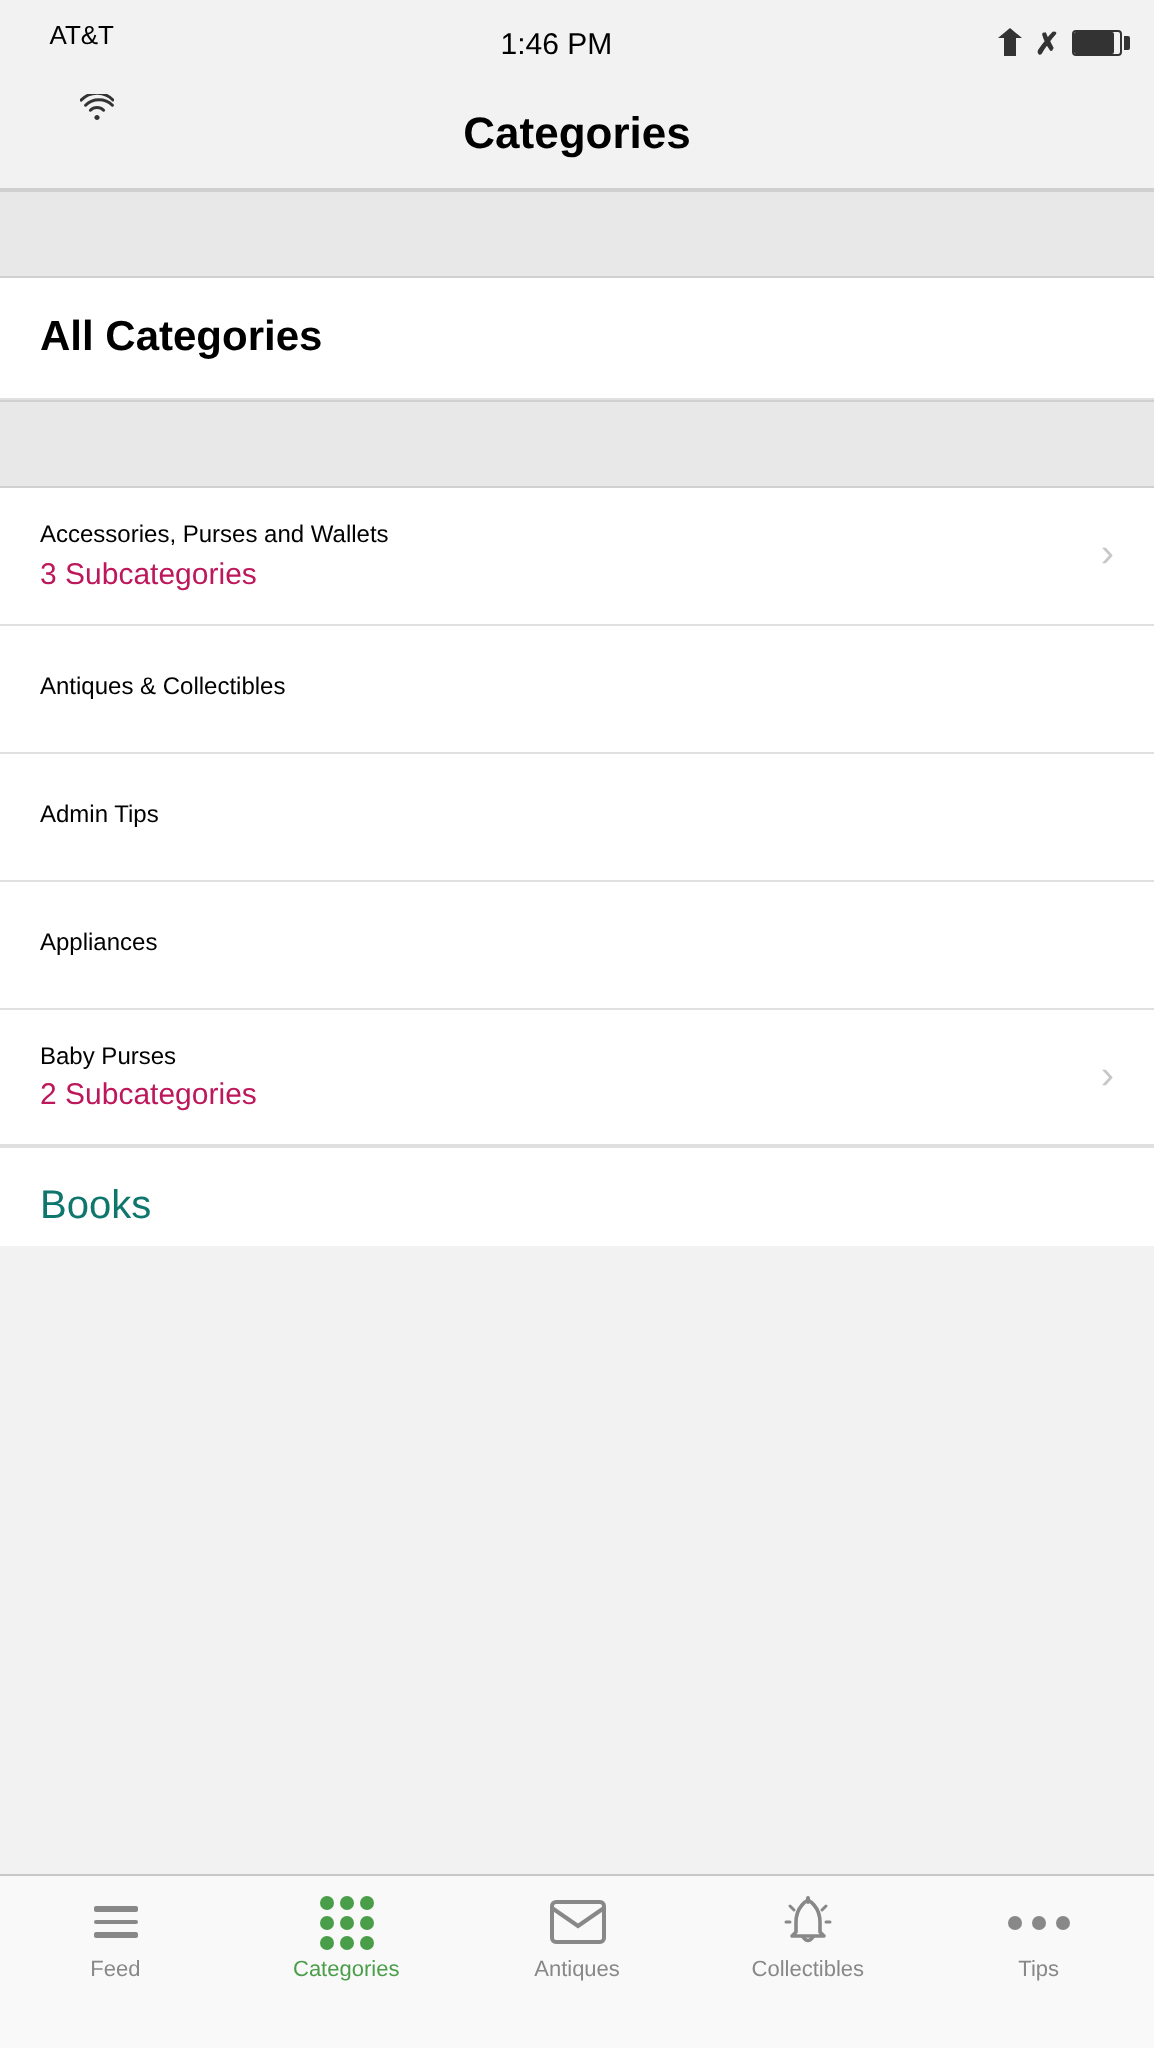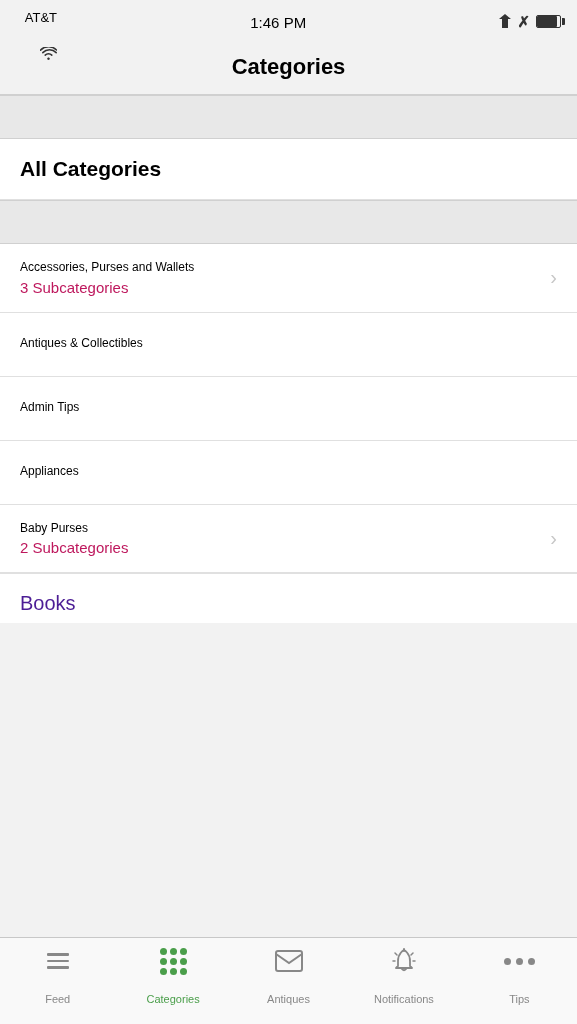--- a/index.html
+++ b/index.html
@@ -142,21 +142,21 @@
       border-top: 1px solid #c8c8c8;
       display: flex;
       align-items: flex-start;
       padding-top: 10px;
     }
     .tab-item {
       flex: 1;
       display: flex;
       flex-direction: column;
       align-items: center;
-      gap: 19px;
+      gap: 5px;
       cursor: pointer;
     }
     .tab-icon {
       width: 30px;
       height: 26px;
       display: flex;
       align-items: center;
       justify-content: center;
     }
     .tab-label {
@@ -195,21 +195,21 @@
     
     .main-content {
       padding-bottom: 87px;
     }
 
     
     .partial-item {
       background: #fff;
       padding: 18px 20px 0;
       font-size: 20px;
-      color: #4c1d95;
+      color: #0f766e;
       font-weight: 400;
       border-top: 1px solid #e0e0e0;
       overflow: hidden;
       height: 50px;
     }
   </style>
 </head>
 <body>
 
 <div class="status-bar">
@@ -349,21 +349,21 @@
         <path d="M13 2 C13 2 7 5 7 13 L7 18 L5 20 L21 20 L19 18 L19 13 C19 5 13 2 13 2Z" stroke="#888" stroke-width="1.8" fill="none" stroke-linejoin="round"></path>
         <line x1="13" y1="1" x2="13" y2="3" stroke="#888" stroke-width="2" stroke-linecap="round"></line>
         <path d="M10.5 20.5 Q13 24 15.5 20.5" stroke="#888" stroke-width="1.8" fill="none" stroke-linecap="round"></path>
 
         <line x1="6" y1="7" x2="4" y2="5" stroke="#888" stroke-width="1.5" stroke-linecap="round"></line>
         <line x1="20" y1="7" x2="22" y2="5" stroke="#888" stroke-width="1.5" stroke-linecap="round"></line>
         <line x1="4" y1="13" x2="2" y2="13" stroke="#888" stroke-width="1.5" stroke-linecap="round"></line>
         <line x1="22" y1="13" x2="24" y2="13" stroke="#888" stroke-width="1.5" stroke-linecap="round"></line>
       </svg>
     </div>
-    <span class="tab-label">Notifications</span>
+    <span class="tab-label">Collectibles</span>
   </div>
 
   <div class="tab-item">
     <div class="tab-icon">
       <div class="more-dots">
         <div class="more-dot"></div>
         <div class="more-dot"></div>
         <div class="more-dot"></div>
       </div>
     </div>

